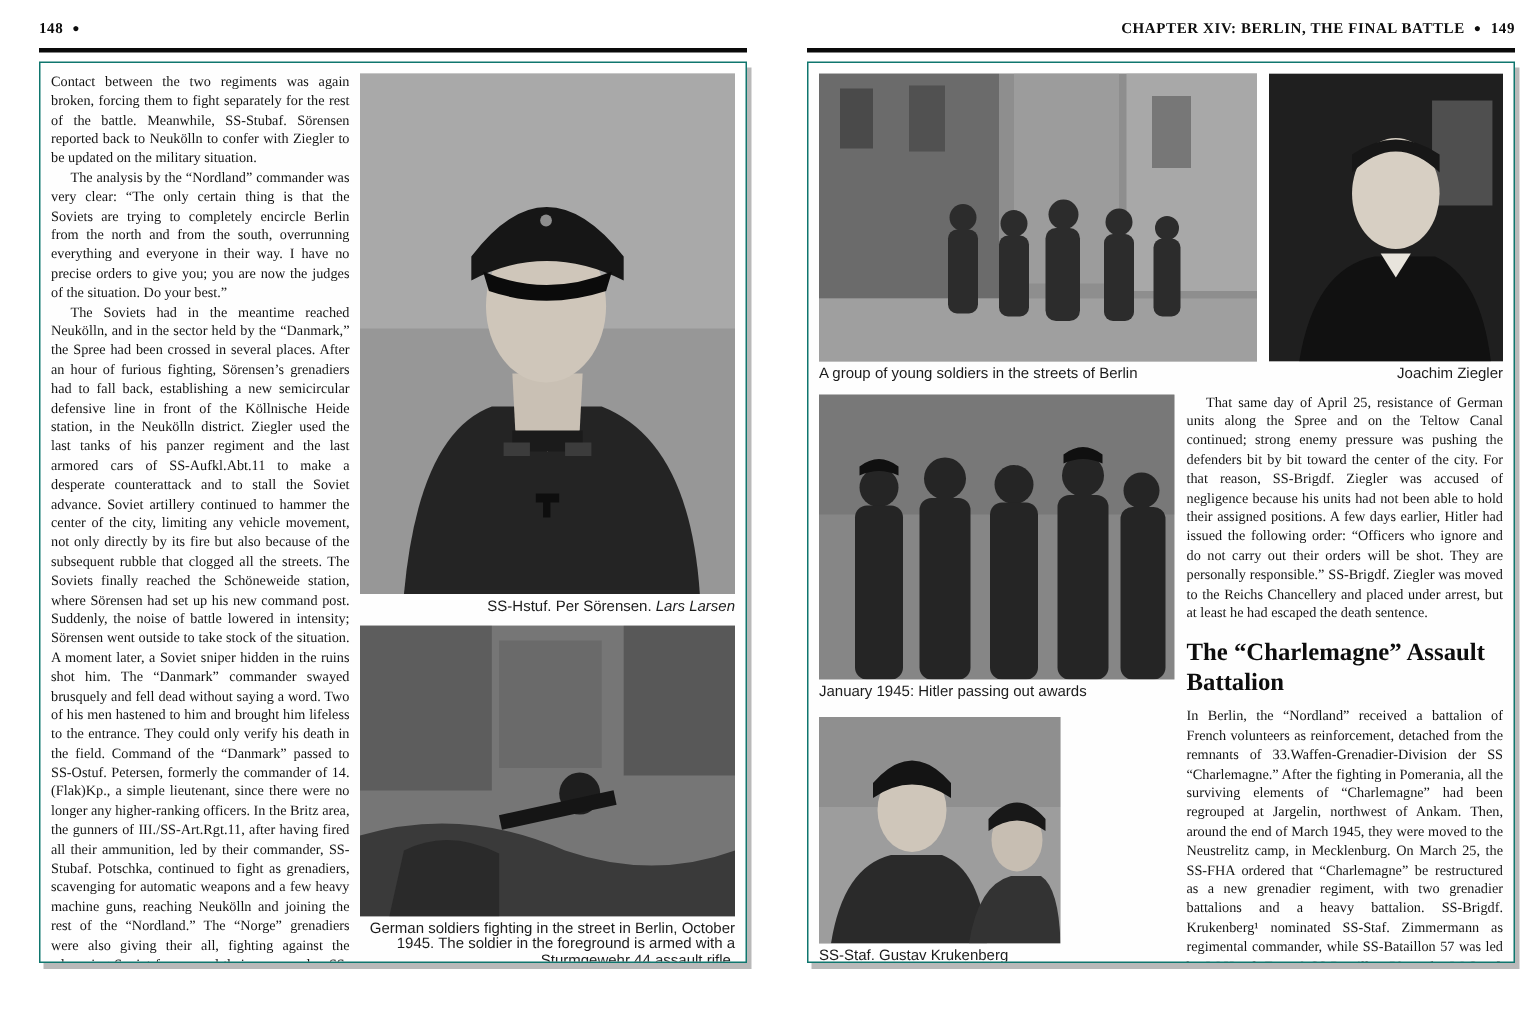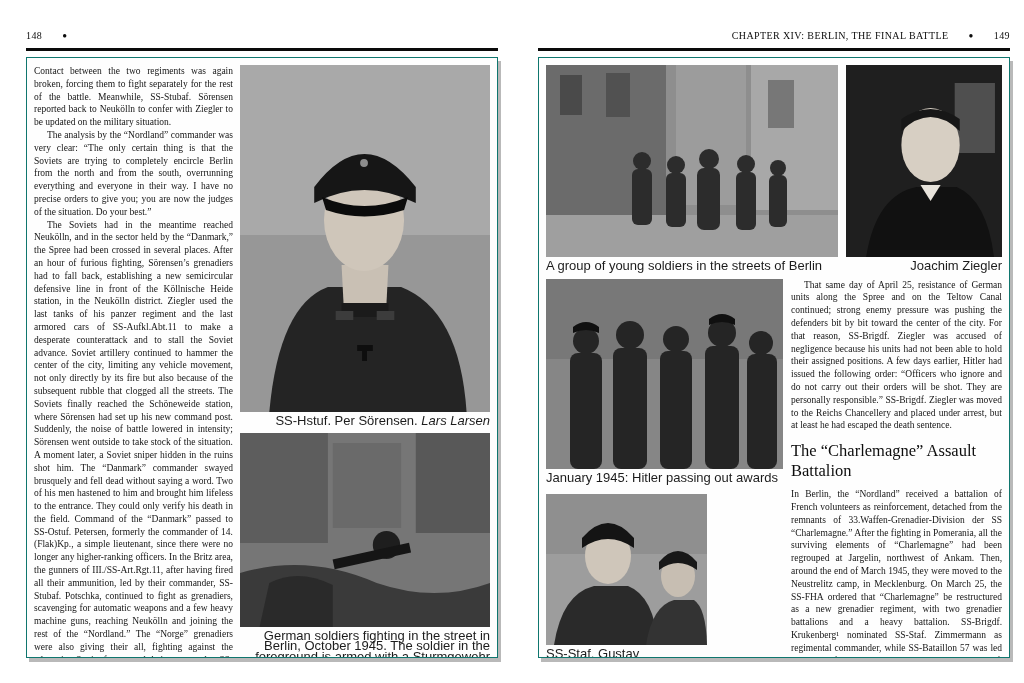--- a/index.html
+++ b/index.html
@@ -2,34 +2,34 @@
 <html><head>
 <meta charset="utf-8">
 <style>
   * { margin:0; padding:0; box-sizing:border-box; }
   html,body { width:1024px; height:683px; background:#ffffff; overflow:hidden;
               font-family:"Liberation Serif", serif; }
   .page { position:absolute; top:14px; width:472px; }
   .page-left  { left:26px; }
   .page-right { left:538px; }
 
-  .page-header { display:flex; align-items:baseline; gap:20px; height:15px;
-                 font-weight:normal; font-size:10px; letter-spacing:.4px; color:#0d0d0d;margin-top:16px; }
+  .page-header { display:flex; align-items:baseline; gap:6px; height:15px;
+                 font-weight:bold; font-size:10px; letter-spacing:.4px; color:#0d0d0d; }
   .page-header.right { justify-content:flex-end; }
   .hdr-bullet { font-size:8px; position:relative; top:-1px; }
   .header-rule { height:3px; background:#0a0a0a; margin-top:3px; }
 
   .page-box { margin-top:6px; height:601px; border:1px solid #0f766e; background:#fefefe;
               box-shadow:3px 4px 0 #b9b9b9; padding:7px; overflow:hidden; }
 
   .body-text { font-size:9.5px; line-height:12.8px; text-align:justify; color:#141414; }
   .body-text p { margin:0; }
   .body-text p.indent { text-indent:13px; }
 
-  .caption { font-family:"Liberation Sans", sans-serif; font-size:13px;
+  .caption { font-family:"Liberation Sans", sans-serif; font-size:10px;
              line-height:10.6px; color:#1c1c1c; }
   .caption .credit { font-style:italic; }
 
   
   .cols { display:flex; gap:7px; height:100%; }
   .text-col { width:199px; flex:none; }
   .photo-col { flex:1; display:flex; flex-direction:column;text-align:right; }
   .photo { background:#9a9a9a; overflow:hidden; flex:none; }
   .photo svg { display:block; width:100%; height:100%; }
   .ph-soerensen { height:347px; }
@@ -45,21 +45,21 @@
   .cap-young { width:292px; flex:none; }
   .cap-ziegler { flex:1; text-align:right; }
   .row-main { display:flex; gap:8px; margin-top:7px; }
   .photos-col-r { width:237px; flex:none; }
   .ph-hitler { width:237px; height:190px; }
   .cap-hitler { margin-top:4px; }
   .kruk-wrap { width:161px; margin-left:0; margin-top:11px; }
   .ph-kruk { width:161px; height:151px; }
   .cap-kruk { margin-top:4px; }
   .text-col-r { flex:1; }
-  .section-heading { font-size:16.5px; font-weight:normal; line-height:20px;
+  .section-heading { font-size:16.5px; font-weight:bold; line-height:20px;
                      color:#0d0d0d; margin:9px 0 7px; text-align:left; }
 </style>
 </head>
 <body>
 
 <section class="page page-left">
   <div class="page-header">
     <span>148</span>
     <span class="hdr-bullet">●</span>
   </div>

